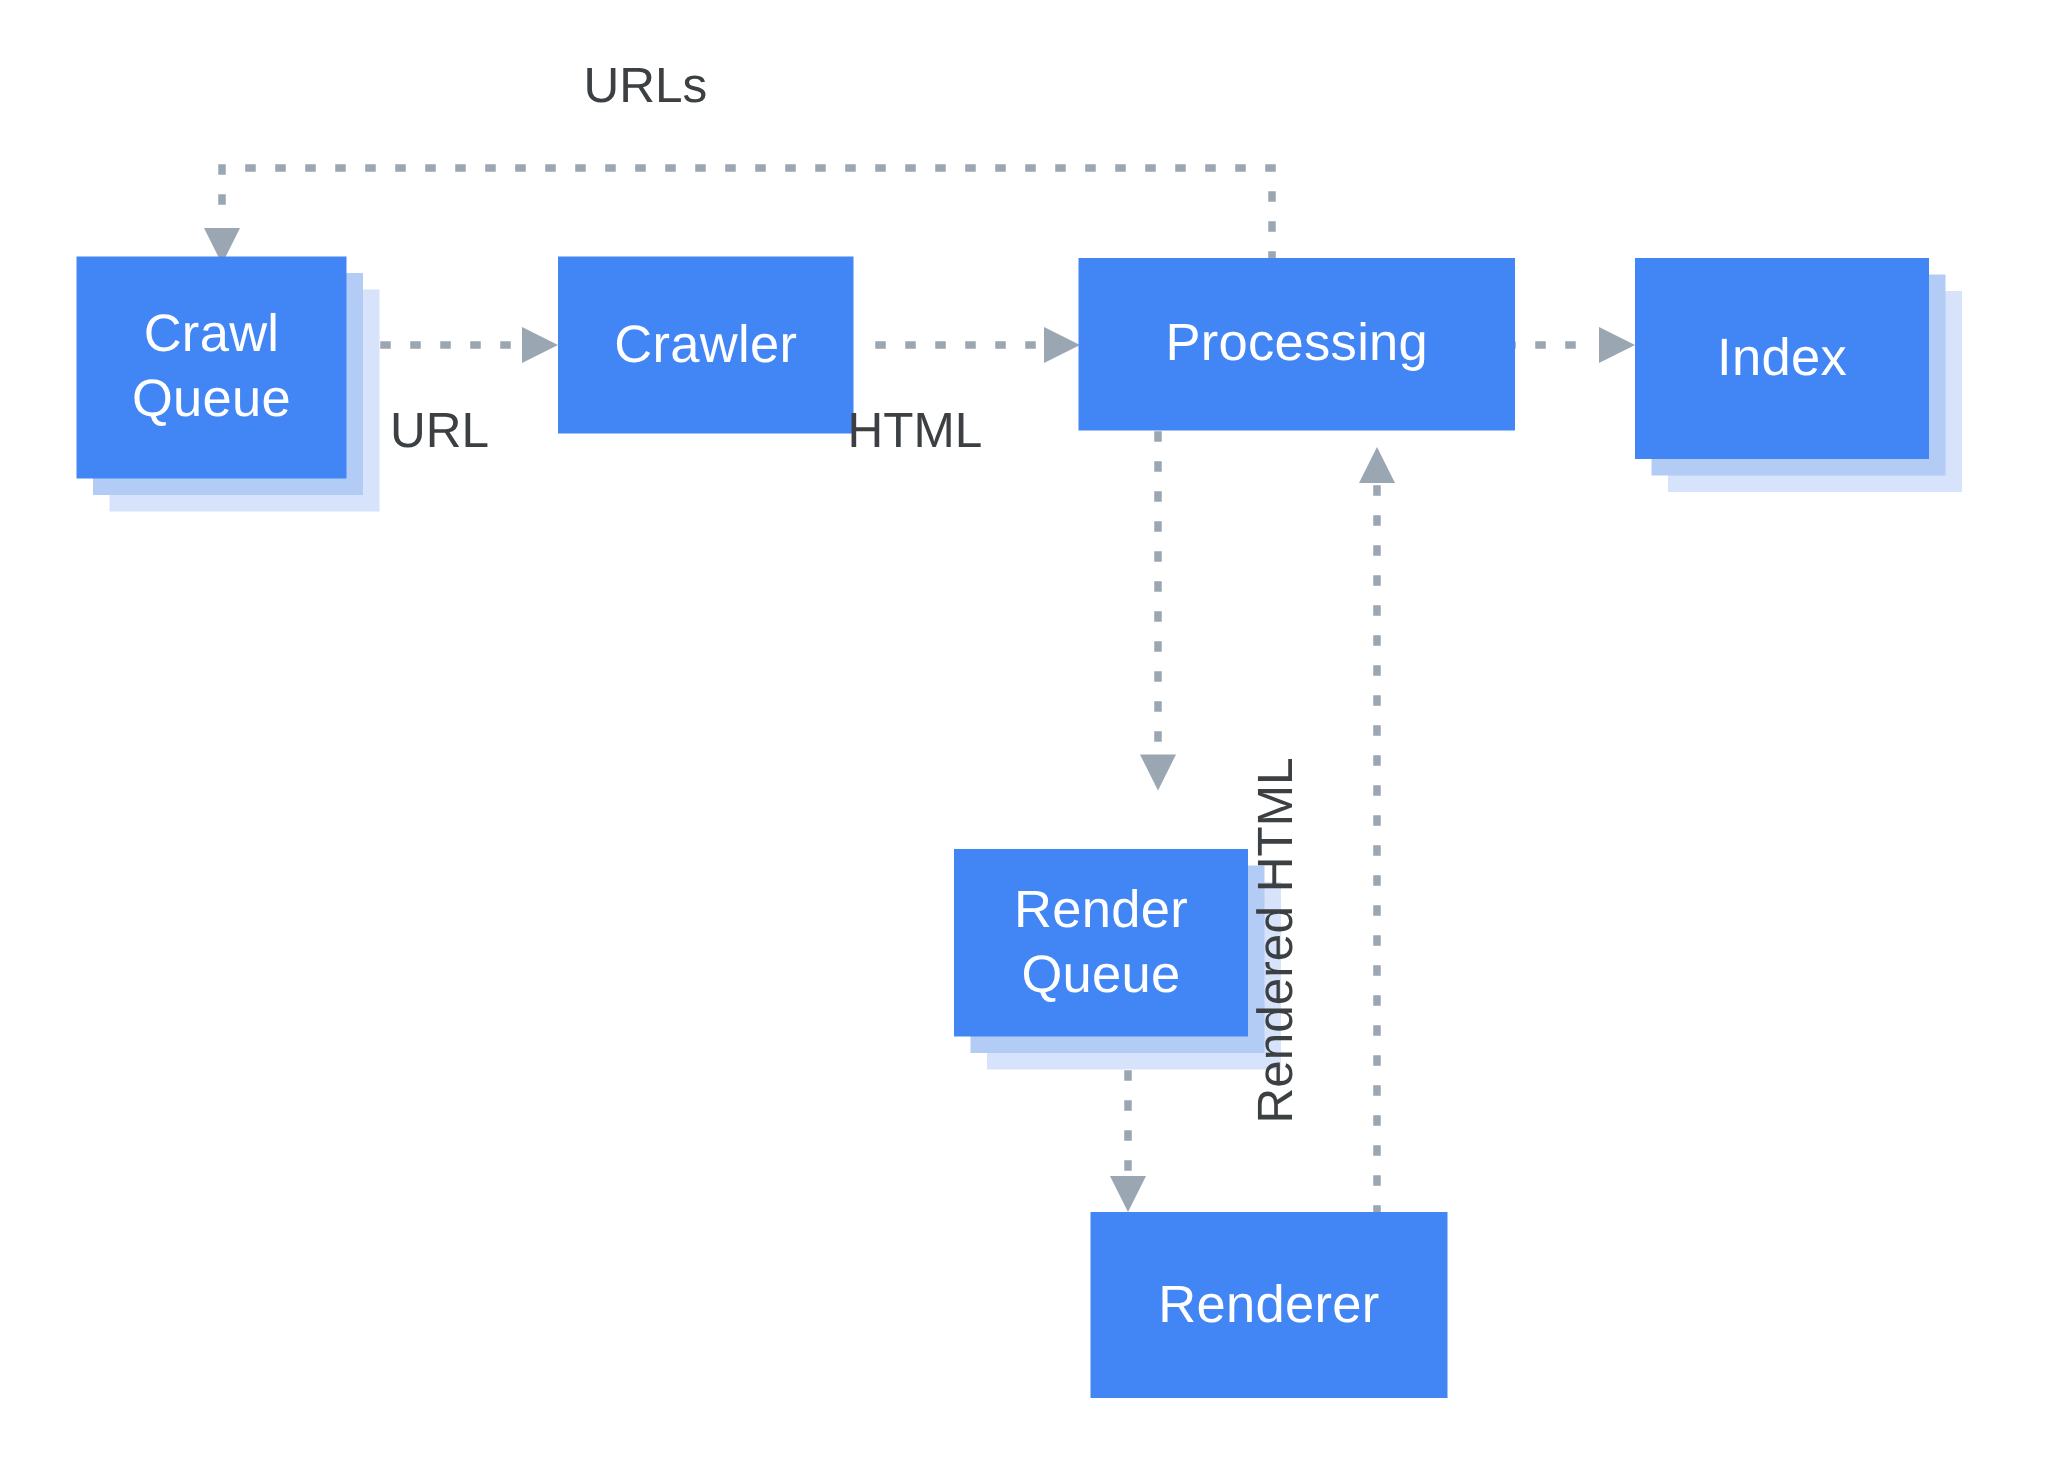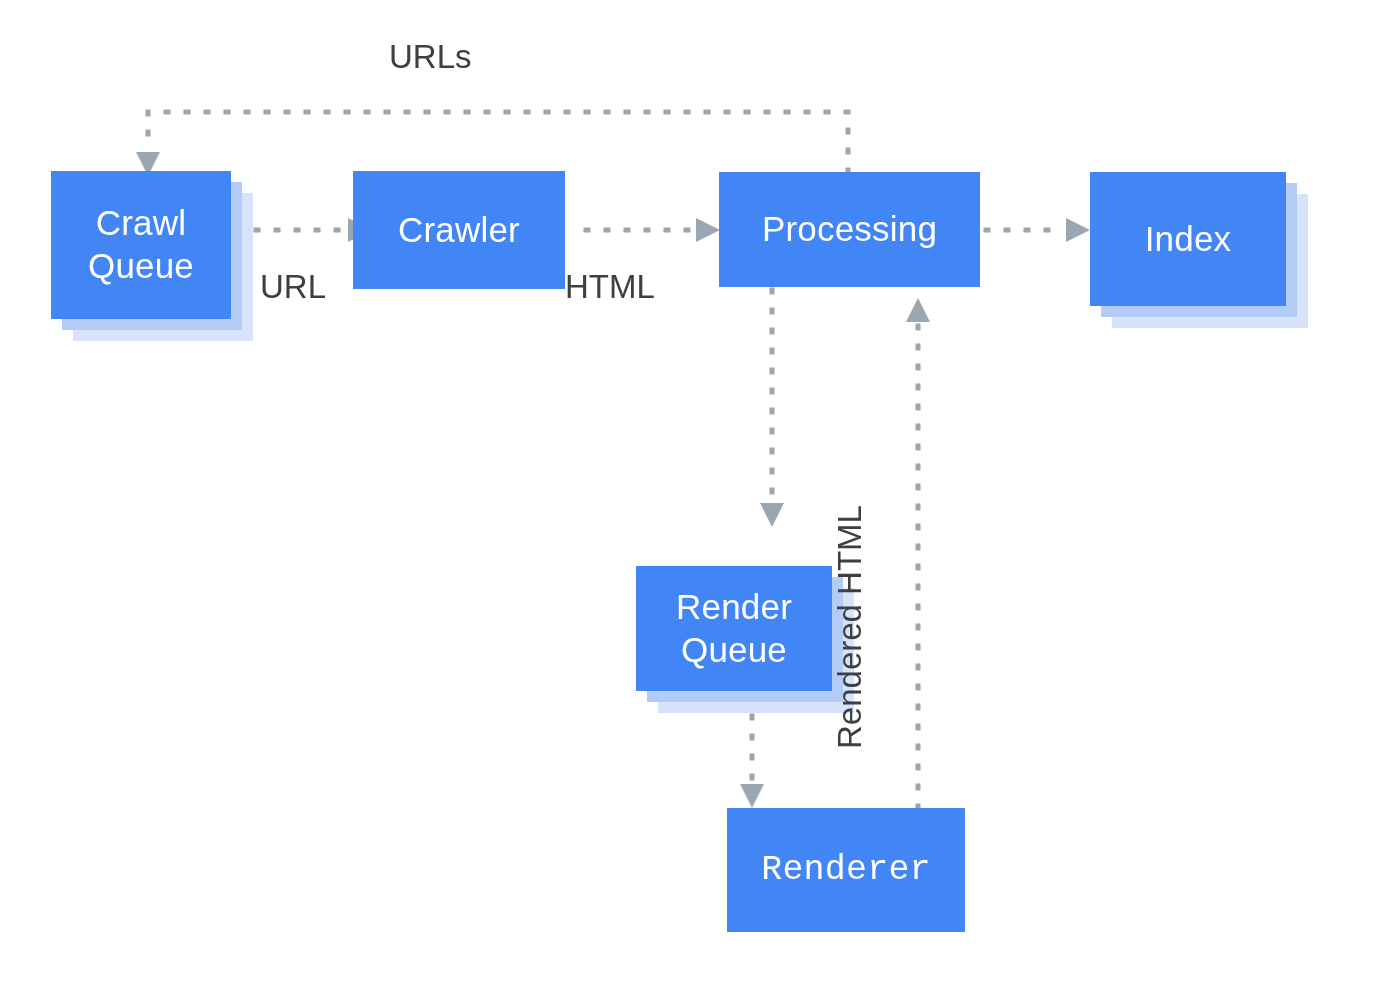--- a/index.html
+++ b/index.html
@@ -111,42 +111,42 @@
     </g>
   </svg>
 
   <div class="node" style="left:51px; top:171px; width:180px; height:148px;">
     <div class="shadow2"></div>
     <div class="shadow1"></div>
     <div class="face">Crawl
 Queue</div>
   </div>
 
-  <div class="node" style="left:353px; top:171px; width:212px; height:118px;border-radius:16px;">
+  <div class="node" style="left:372px; top:171px; width:197px; height:118px;border-radius:16px;">
     <div class="face">Crawler</div>
   </div>
 
-  <div class="node" style="left:719px; top:172px; width:261px; height:115px;">
+  <div class="node" style="left:719px; top:172px; width:291px; height:115px;">
     <div class="face">Processing</div>
   </div>
 
   <div class="node" style="left:1090px; top:172px; width:196px; height:134px;">
     <div class="shadow2"></div>
     <div class="shadow1"></div>
     <div class="face">Index</div>
   </div>
 
   <div class="node" style="left:636px; top:525px; width:196px; height:125px;margin-top:41px;">
     <div class="shadow2"></div>
     <div class="shadow1"></div>
     <div class="face">Render
 Queue</div>
   </div>
 
-  <div class="node" style="left:727px; top:808px; width:238px; height:124px;font-family:Liberation Mono, monospace;">
+  <div class="node" style="left:727px; top:808px; width:238px; height:124px;">
     <div class="face">Renderer</div>
   </div>
 
   <div class="edge-label" style="left:389px; top:40px;">URLs</div>
 
   <div class="edge-label" style="left:260px; top:270px;">URL</div>
 
   <div class="edge-label" style="left:565px; top:270px;">HTML</div>
 
   <div class="edge-label vertical" style="left:866px; top:716px;">Rendered HTML</div>

